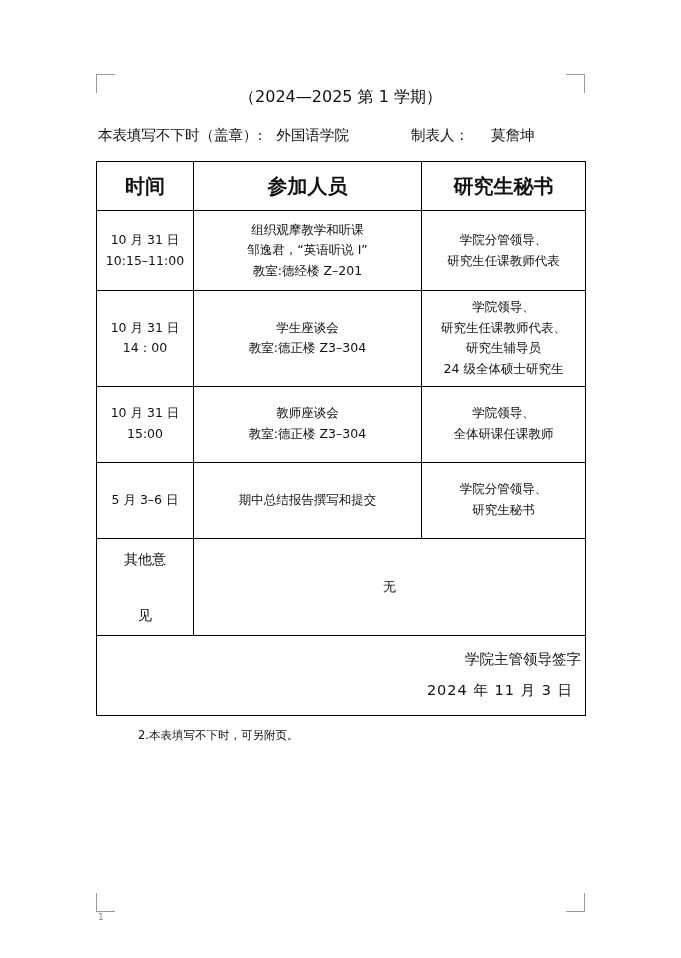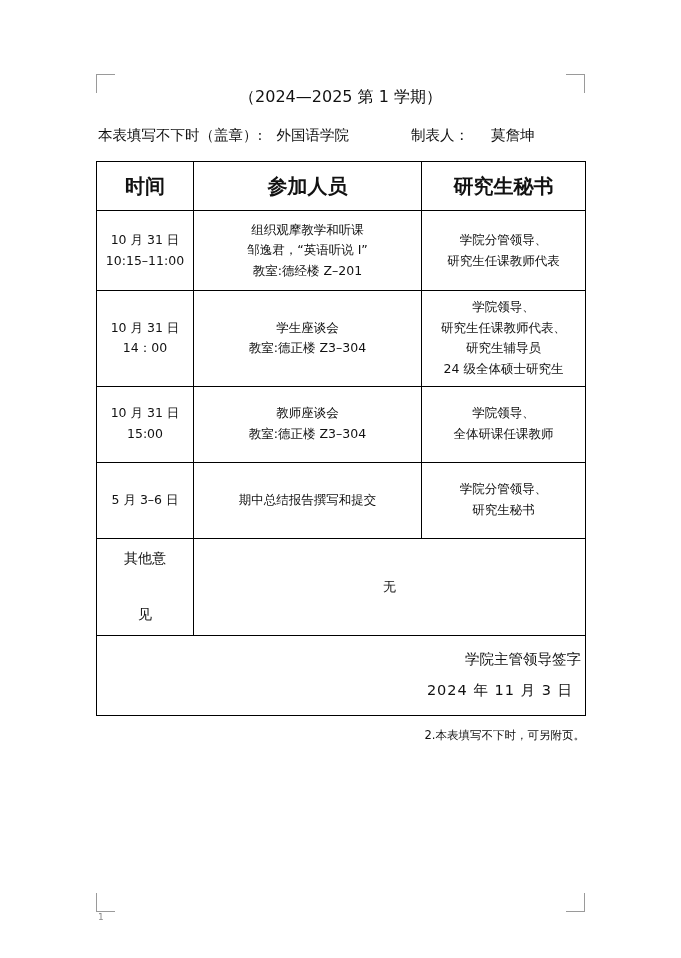--- a/index.html
+++ b/index.html
@@ -92,21 +92,21 @@
 
   td.cell {
     font-size: 12.5px;
     line-height: 1.65;
   }
   .r-h1 { height: 76px; }
   .r-h2 { height: 80px; }
   .r-h3 { height: 80px; }
   .r-h4 { height: 76px; }
   .r-h5 { height: 76px; margin-top: 23px; }
-  .r-other { height: 90px; font-family: Liberation Mono, monospace; }
+  .r-other { height: 90px; }
   .r-sign { height: 80px; }
 
   td.other-label {
     font-size: 14px;
     line-height: 2.0;
   }
   td.other-value {
     font-size: 13px;
   }
   td.sign {
@@ -124,21 +124,21 @@
     margin-top: 6px;
   }
 
   .notes {
     margin-top: 9px;
     font-size: 11.5px;
     color: #111;
     line-height: 1.75;
     padding-left: 6px;
   }
-  .notes .n2 { padding-left: 36px; text-align: right; }
+  .notes .n2 { padding-left: 36px; }
 
   .footer-mark {
     position: absolute;
     left: 98px;
     bottom: 36px;
     font-size: 9px;
     color: #8a8a8a;
   }
 </style>
 </head>

